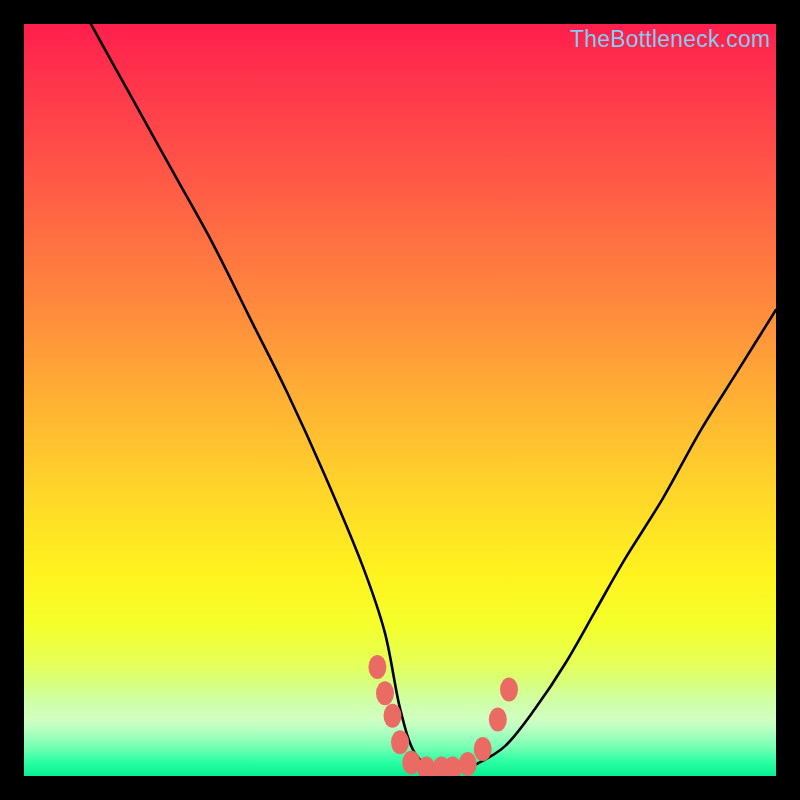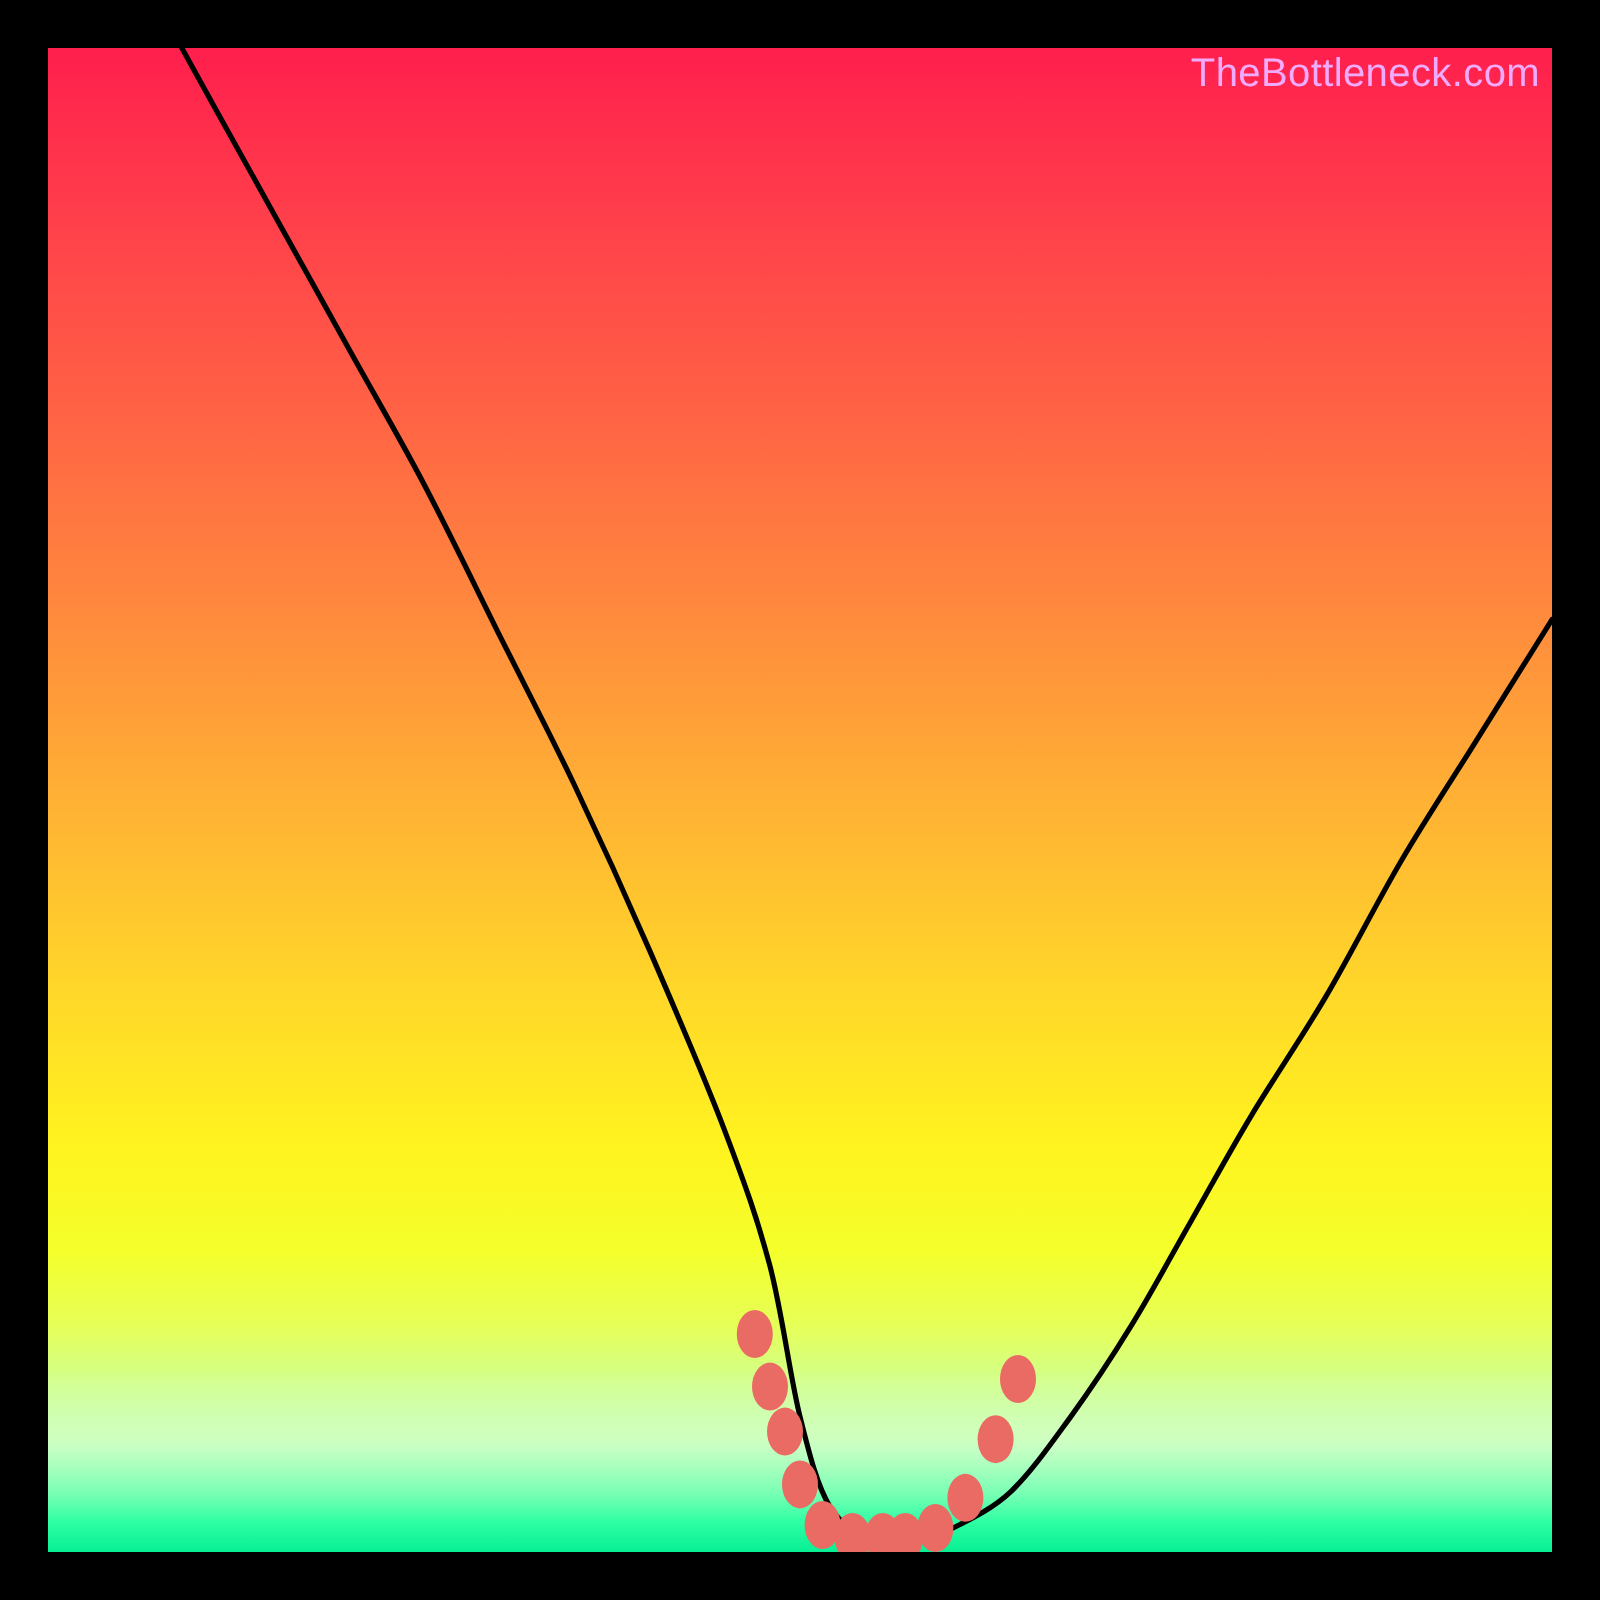--- a/index.html
+++ b/index.html
@@ -60,22 +60,22 @@
     position: absolute;
     left: 0;
     top: 0;
     width: 752px;
     height: 752px;
   }
   .watermark {
     position: absolute;
     top: 2px;
     right: 6px;
-    color: #f0abfc;
-    font-size: 20px;
+    color: #7dd3fc;
+    font-size: 23px;
     letter-spacing: 0.2px;
     font-weight: 400;
   }
 </style>
 </head>
 <body>
 
 <div class="frame">
   <div class="plot-area"></div>
   <div class="washout"></div>

